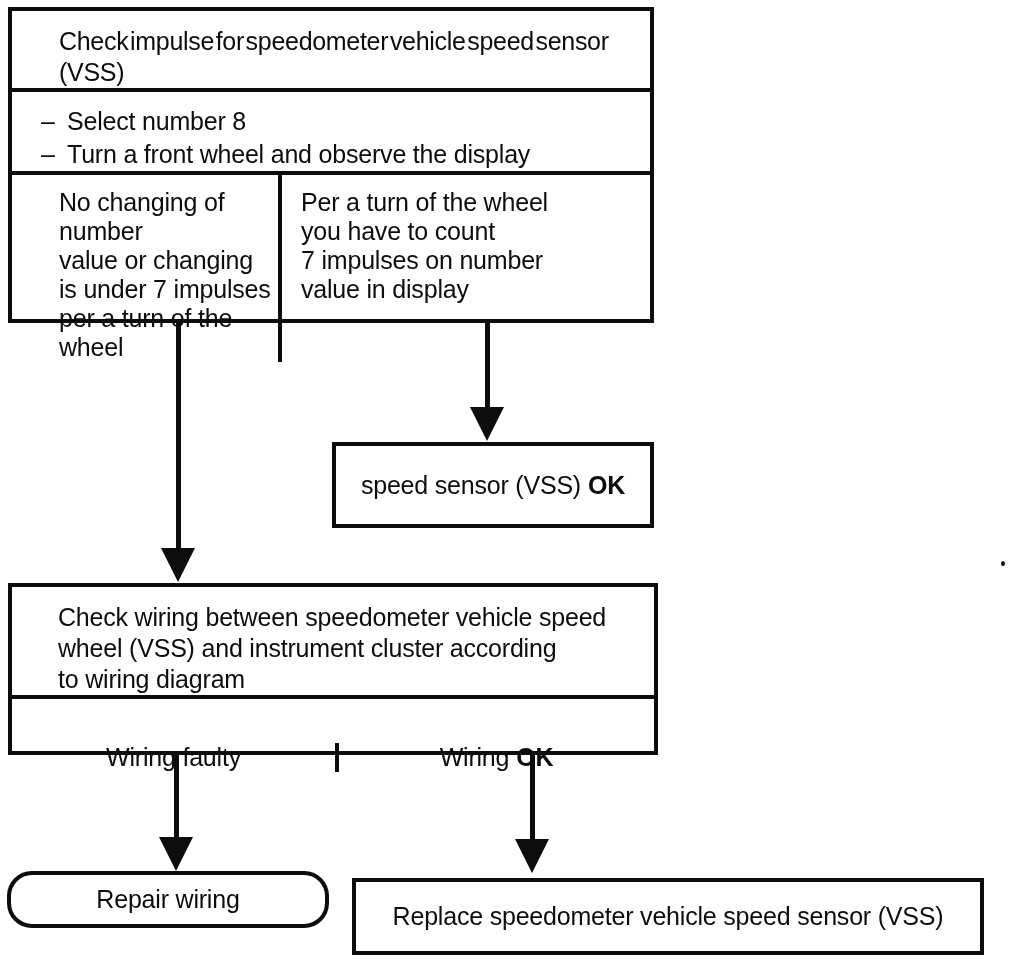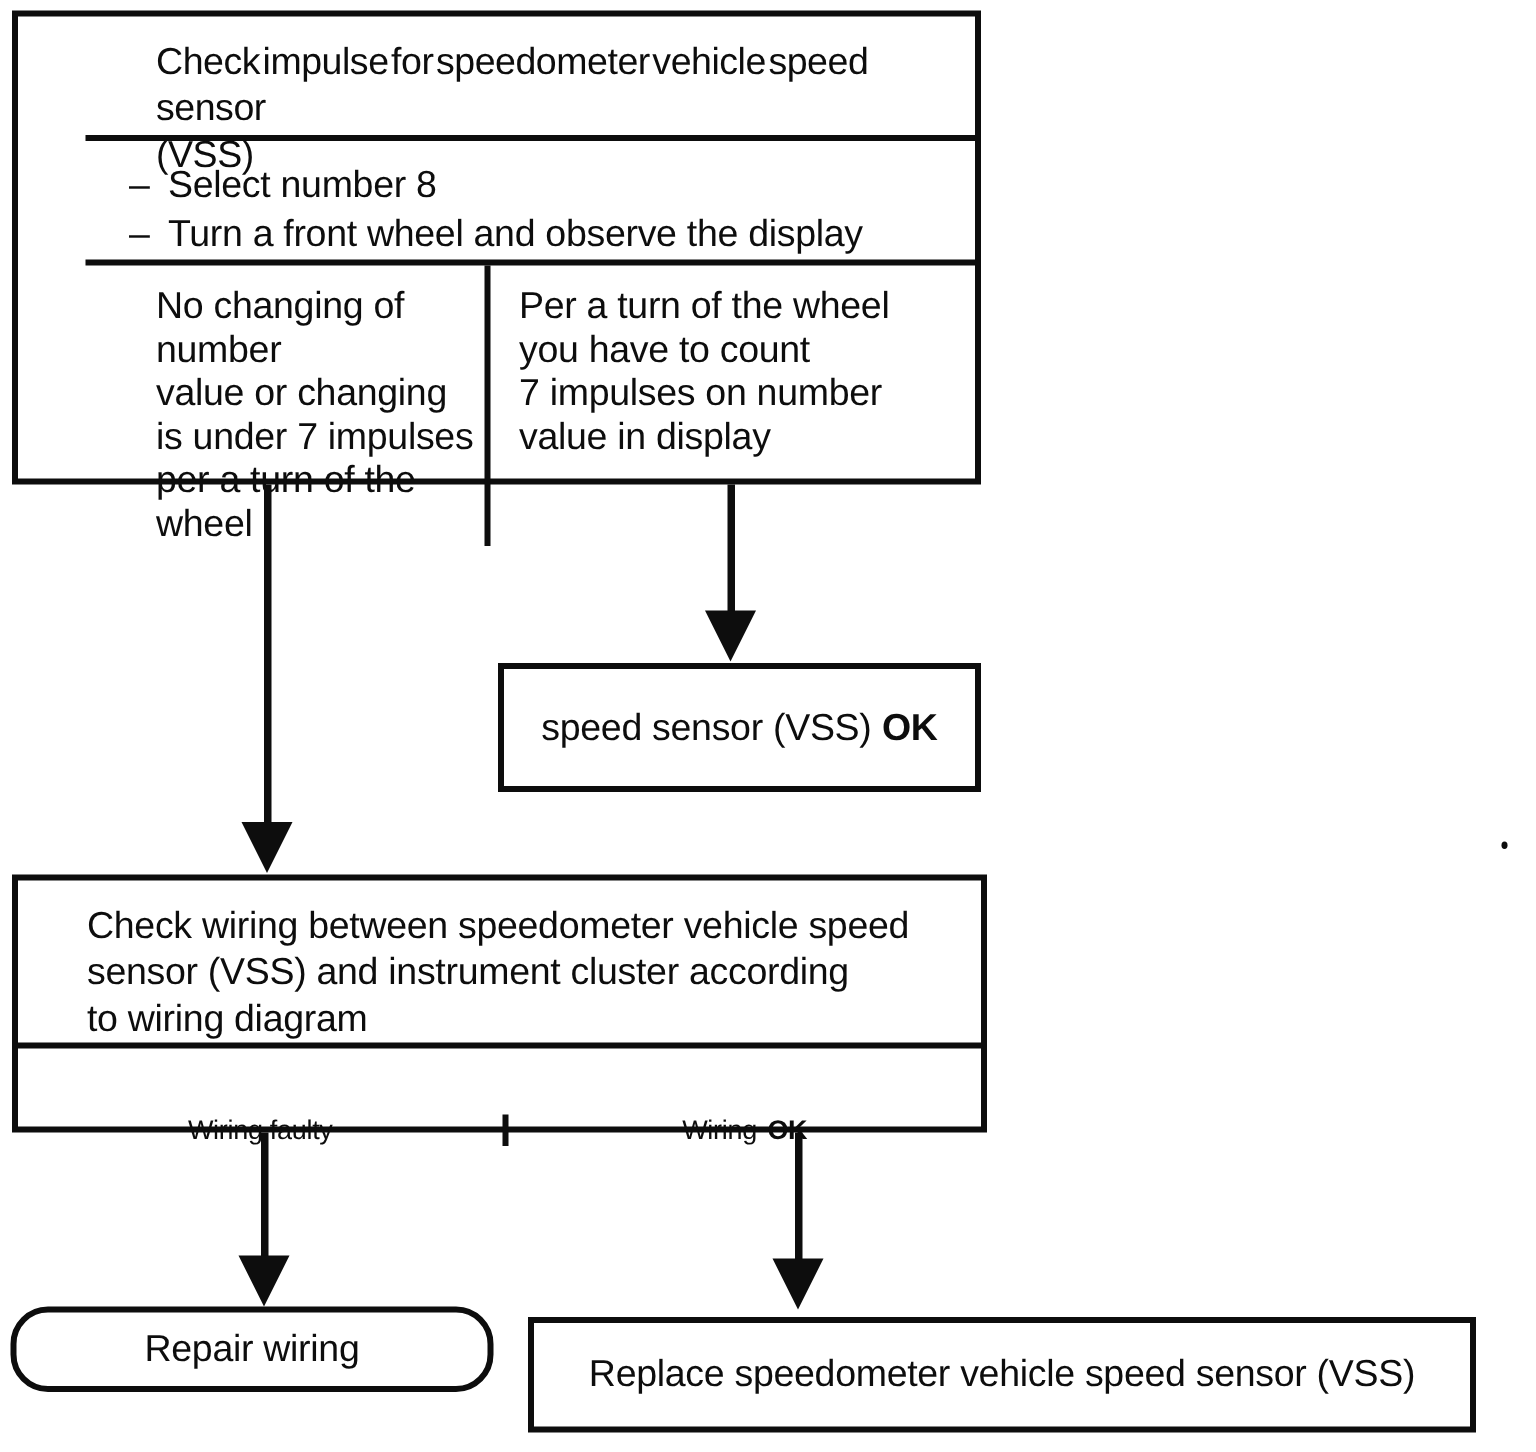--- a/index.html
+++ b/index.html
@@ -14,21 +14,21 @@
     background:#ffffff; overflow:hidden;
   }
   .box {
     position:absolute;
     border:4px solid #0d0d0d;
     background:#ffffff;
   }
   .bold { font-weight:bold; }
 
   
-  .top-box { left:8px; top:7px; width:646px; height:316px; display:flex; flex-direction:column;padding-left:45px; }
+  .top-box { left:8px; top:7px; width:646px; height:316px; display:flex; flex-direction:column; }
   .title-row {
     height:83px; border-bottom:4px solid #0d0d0d;
     padding:15px 12px 0 47px;
     font-size:25px; line-height:31px;
     word-spacing:-5px; letter-spacing:-0.3px;
     white-space:pre-line;
   }
   .steps-row { height:89px; border-bottom:4px solid #0d0d0d; padding:13px 0 0 29px; }
   .step { display:flex; font-size:25px; line-height:33px; letter-spacing:-0.2px; }
   .step .bullet { width:26px; flex:none; }
@@ -55,21 +55,21 @@
 
   
   .wiring-box { left:8px; top:583px; width:650px; height:172px; display:flex; flex-direction:column; }
   .wiring-title {
     height:113px; border-bottom:4px solid #0d0d0d;
     padding:15px 8px 0 46px;
     font-size:25px; line-height:31px; letter-spacing:-0.2px;
     white-space:pre-line;
   }
   .wiring-results { flex:1; display:flex; }
-  .wiring-cell { display:flex; align-items:center; justify-content:center; font-size:18px; letter-spacing:-0.2px;margin-top:44px; }
+  .wiring-cell { display:flex; align-items:center; justify-content:center; font-size:25px; letter-spacing:-0.2px;margin-top:44px; }
   .wiring-cell.faulty { width:327px; flex:none; border-right:4px solid #0d0d0d; }
   .wiring-cell.ok { flex:1; }
   .wiring-cell .bold { margin-left:7px; }
   .ok-gap { margin-left:7px; }
 
   
   .repair-box {
     left:7px; top:871px; width:322px; height:57px;
     display:flex; align-items:center; justify-content:center;
     font-size:25px; letter-spacing:-0.2px;border-radius:25px;
@@ -126,21 +126,21 @@
   </div>
 
   <div class="box ok-box">
     <div>
       <span>speed sensor (VSS)</span><span class="bold ok-gap">OK</span>
     </div>
   </div>
 
   <div class="box wiring-box">
     <div class="wiring-title">Check wiring between speedometer vehicle speed
-sensor (VSS) and instrument cluster according
+wheel (VSS) and instrument cluster according
 to wiring diagram</div>
     <div class="wiring-results">
       <div class="wiring-cell faulty">Wiring faulty</div>
       <div class="wiring-cell ok">
         <span>Wiring</span>
           <span class="bold">OK</span>
       </div>
     </div>
   </div>
 

